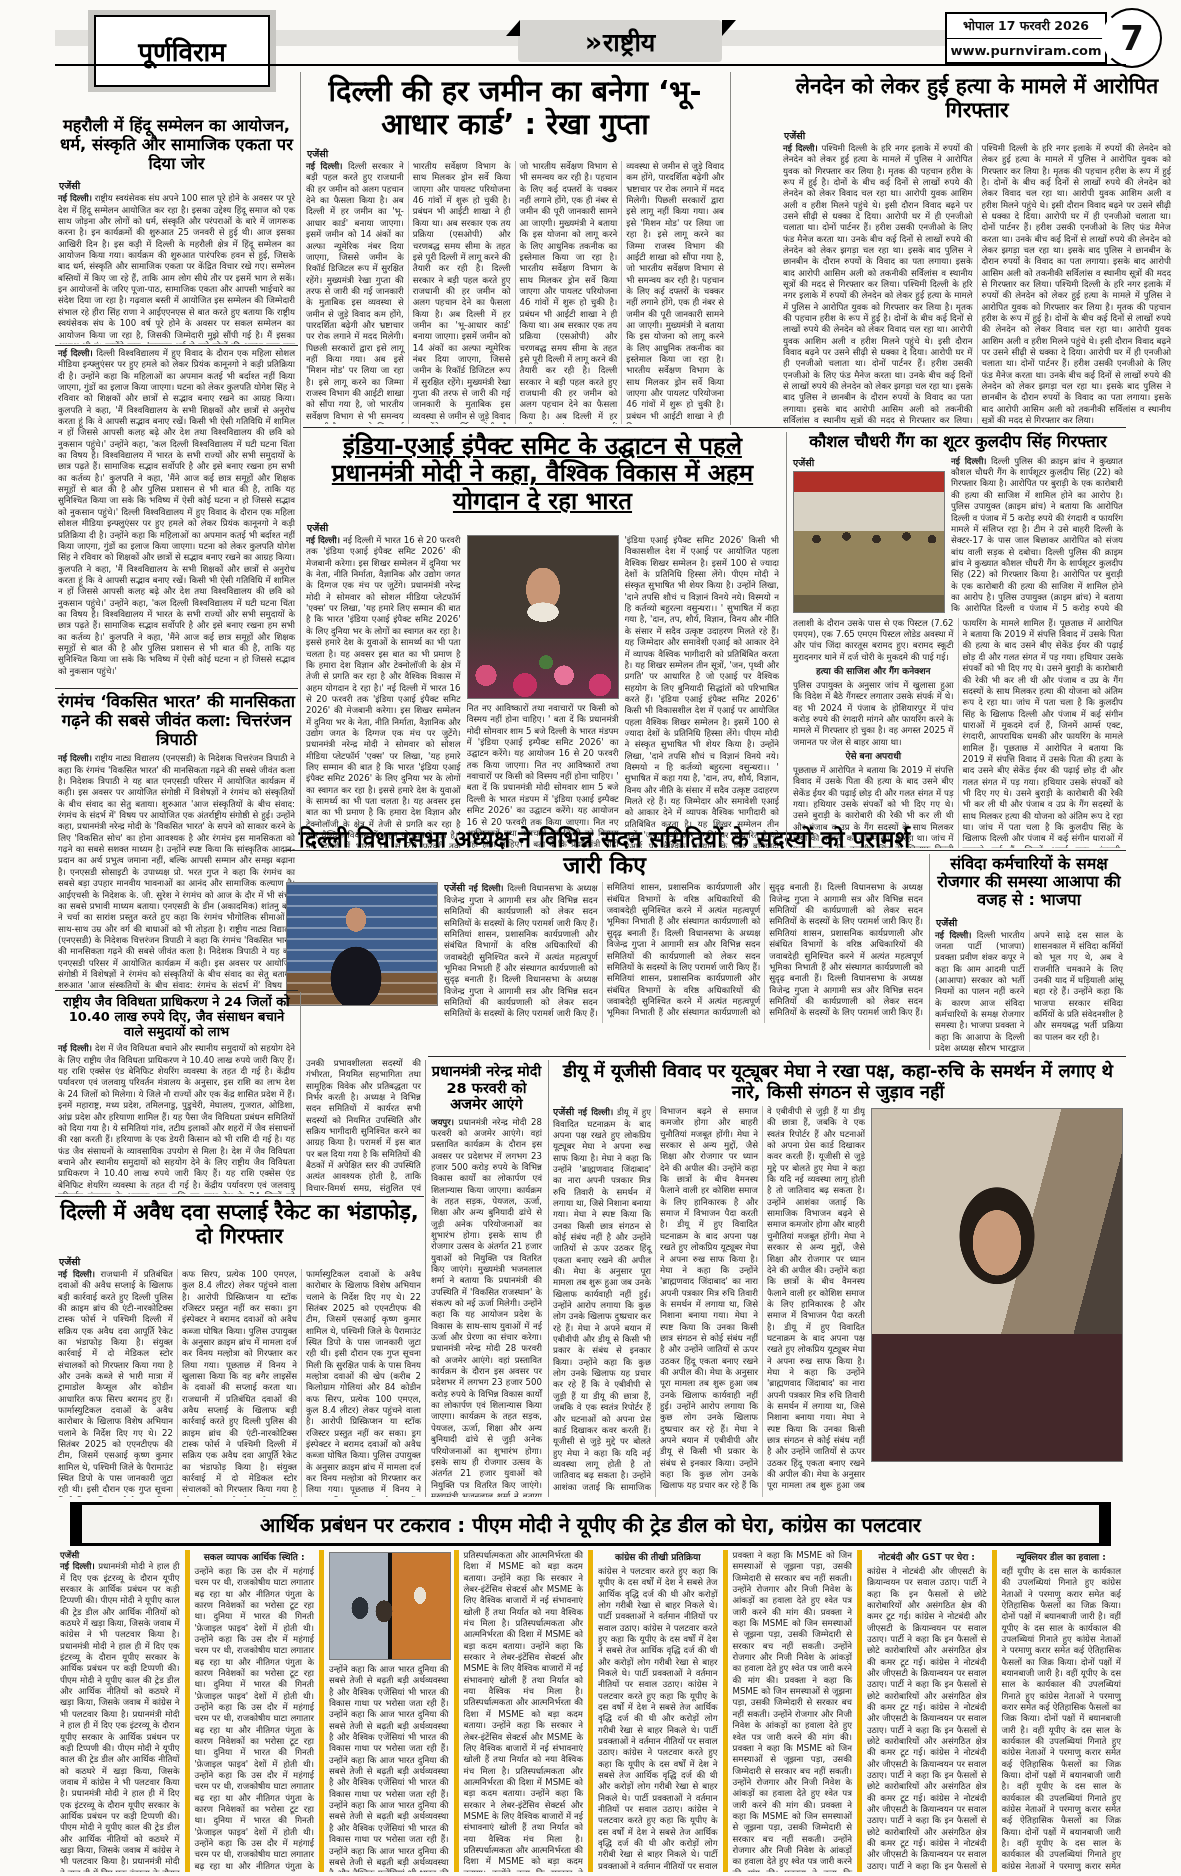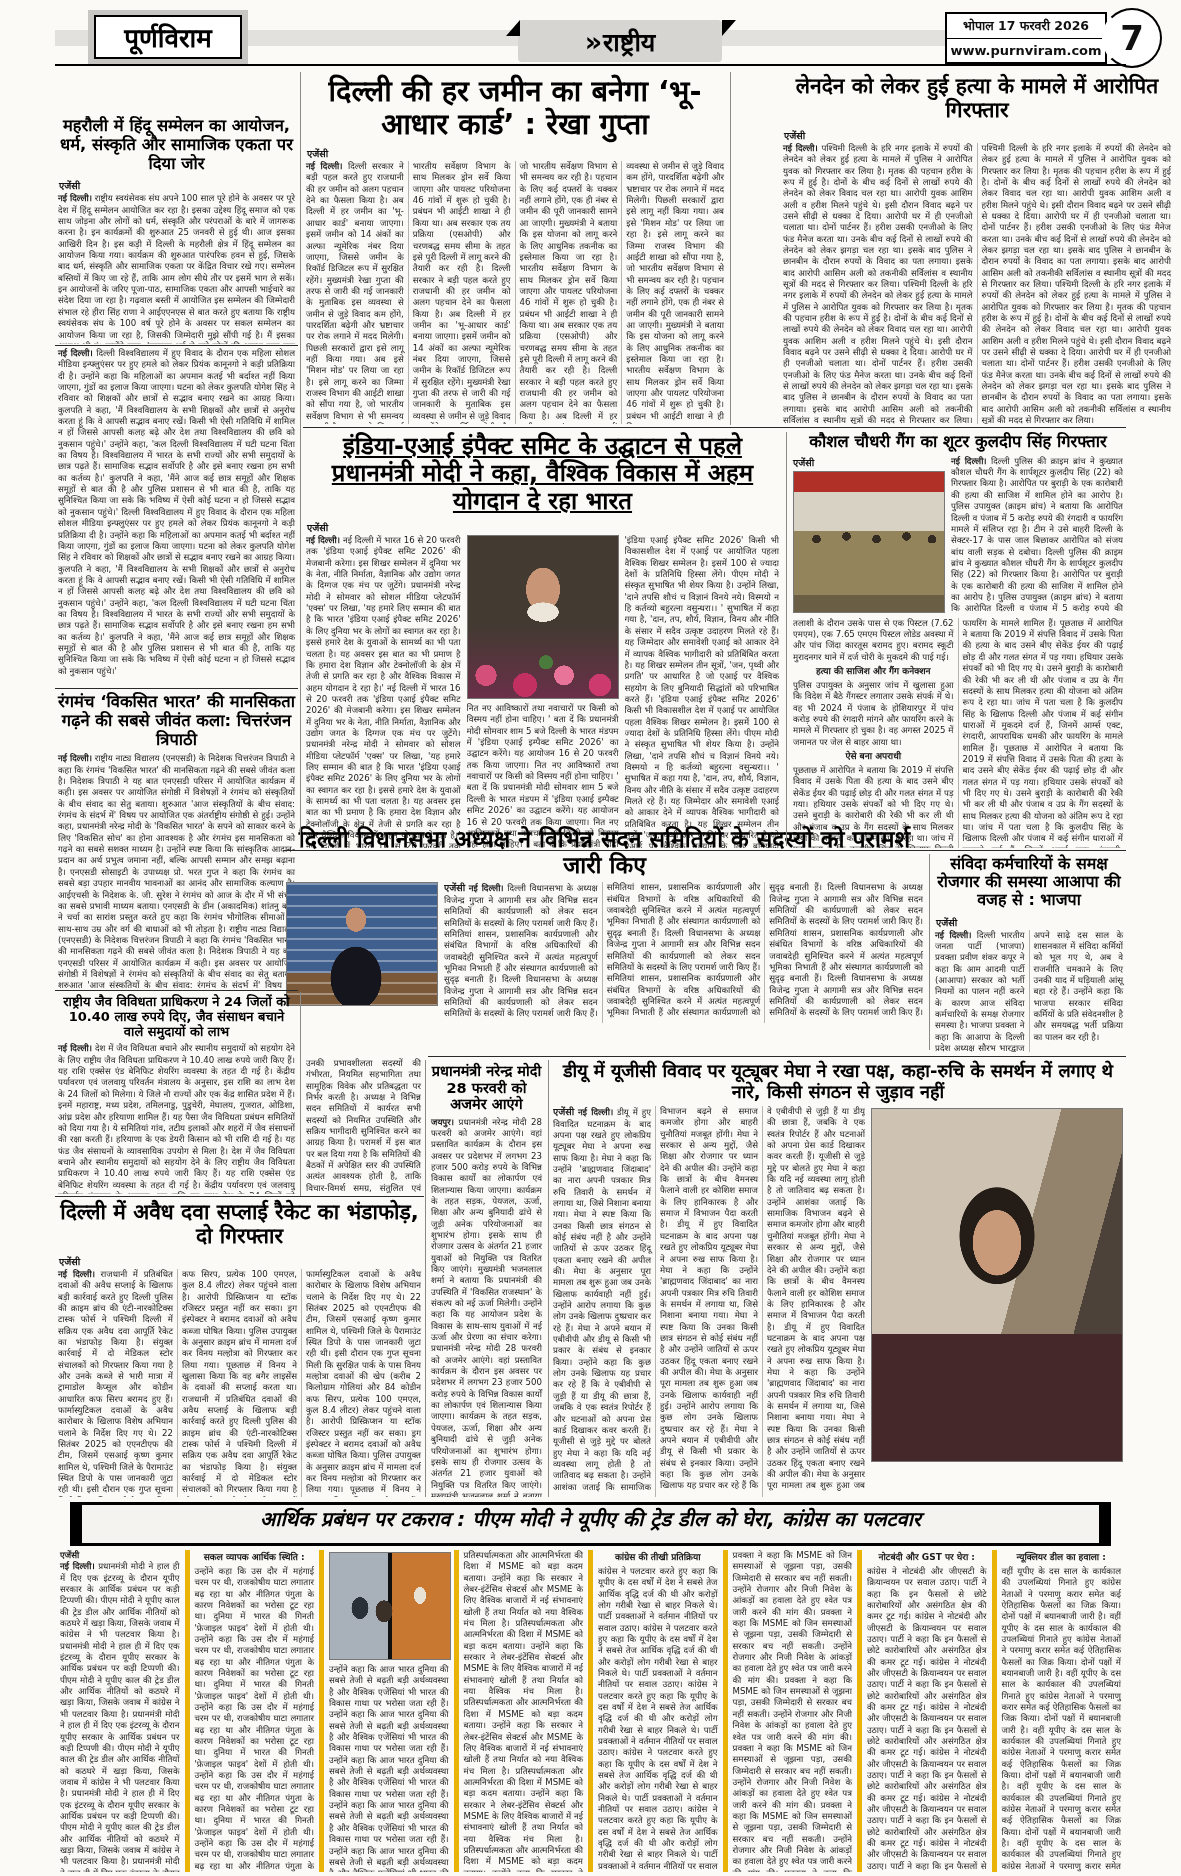--- a/index.html
+++ b/index.html
@@ -1,20 +1,20 @@
 <!DOCTYPE html>
 <html lang="hi"><head>
 <meta charset="utf-8">
 <style>
   html,body{margin:0;padding:0;}
   body{font-family:"DejaVu Sans","Liberation Sans",sans-serif;background:#e9e7e2;}
   #page{position:relative;width:1181px;height:1876px;background:#fbfaf7;margin:0 auto;overflow:hidden;color:#111;}
   
   .hband{position:absolute;left:55px;top:30px;width:1071px;height:16px;background:#e2e1dd;}
-  .logo-wrap{position:absolute;left:88px;top:10px;width:156px;height:50px;background:#c7c6c2;padding:2px;}
+  .logo-wrap{position:absolute;left:88px;top:10px;width:156px;height:50px;background:#c7c6c2;padding:16px;}
   .logo-in{position:absolute;left:6px;top:5px;right:6px;bottom:5px;background:#fff;border:2.5px solid #000;display:flex;align-items:center;justify-content:center;font-weight:bold;font-size:26px;color:#000;}
   .banner{position:absolute;left:518px;top:20px;width:204px;height:42px;background:#d6d5d1;border-radius:4px;display:flex;align-items:center;justify-content:center;font-weight:bold;font-size:25px;color:#000;}
   .banner .mk{font-size:27px;letter-spacing:-3px;margin-right:4px;font-weight:bold;}
   .tri{position:absolute;width:0;height:0;border-style:solid;}
   .datebox{position:absolute;left:945px;top:12px;width:158px;height:48px;border:2px solid #000;background:#fff;display:flex;flex-direction:column;}
   .datebox .dtop{flex:1;display:flex;align-items:center;justify-content:center;font-weight:bold;font-size:12.5px;border-bottom:1.5px solid #000;}
   .datebox .dbot{flex:1;display:flex;align-items:center;justify-content:center;font-weight:bold;font-size:13px;}
   .pageno{position:absolute;left:1102px;top:8px;width:56px;height:56px;border:2.5px solid #000;border-left-color:transparent;border-radius:50%;display:flex;align-items:center;justify-content:center;font-size:34px;font-weight:bold;background:#fff;}
   
   .hline{position:absolute;background:#2a2a2a;height:1px;}
@@ -60,21 +60,21 @@
     radial-gradient(ellipse 40px 54px at 50% 38%, #c89a7a 0 60%, rgba(0,0,0,0) 61%),
     radial-gradient(ellipse 62px 80px at 50% 36%, #241c16 0 60%, rgba(0,0,0,0) 61%),
     linear-gradient(180deg, rgba(0,0,0,0) 0 64%, #44282a 64%),
     linear-gradient(105deg,#cec3b2 0 55%, #93826c 55% 76%, #4c423a 76%);}
   .ph-debate{background:
     radial-gradient(ellipse 10px 14px at 75% 40%, #e8e2d6 0 60%, rgba(0,0,0,0) 61%),
     radial-gradient(ellipse 14px 18px at 25% 52%, #2a3038 0 60%, rgba(0,0,0,0) 61%),
     radial-gradient(ellipse 14px 18px at 45% 55%, #3a3028 0 60%, rgba(0,0,0,0) 61%),
     linear-gradient(90deg,#a8b0ba 0 48%, #101010 48% 52%, #c87830 52%);}
   
-  .strip{position:absolute;left:70px;top:1502px;width:1041px;height:38px;border-top:3.5px solid #000;border-bottom:3.5px solid #000;background:#f4f3ef;display:flex;justify-content:center;font-weight:bold;font-size:20px;color:#000;font-style:italic;}
+  .strip{position:absolute;left:70px;top:1502px;width:1041px;height:38px;border-top:3.5px solid #000;border-bottom:3.5px solid #000;background:#f4f3ef;display:flex;align-items:center;justify-content:center;font-weight:bold;font-size:20px;color:#000;}
   .cap{position:absolute;top:0;width:12px;height:100%;background:#000;}
   
   .bottom{position:absolute;left:55px;top:1550px;width:1071px;height:322px;display:flex;}
   .bcol{flex:1;border-left:5px solid #eab308;padding:0 5px;overflow:hidden;font-size:8.6px;line-height:1.32;text-align:justify;color:#1c1c1c;}
   .bcol:first-child{border-left:none;}
   .bhead{font-weight:bold;text-align:center;font-size:9px;margin:2px 0;}
 </style>
 </head>
 <body>
 

